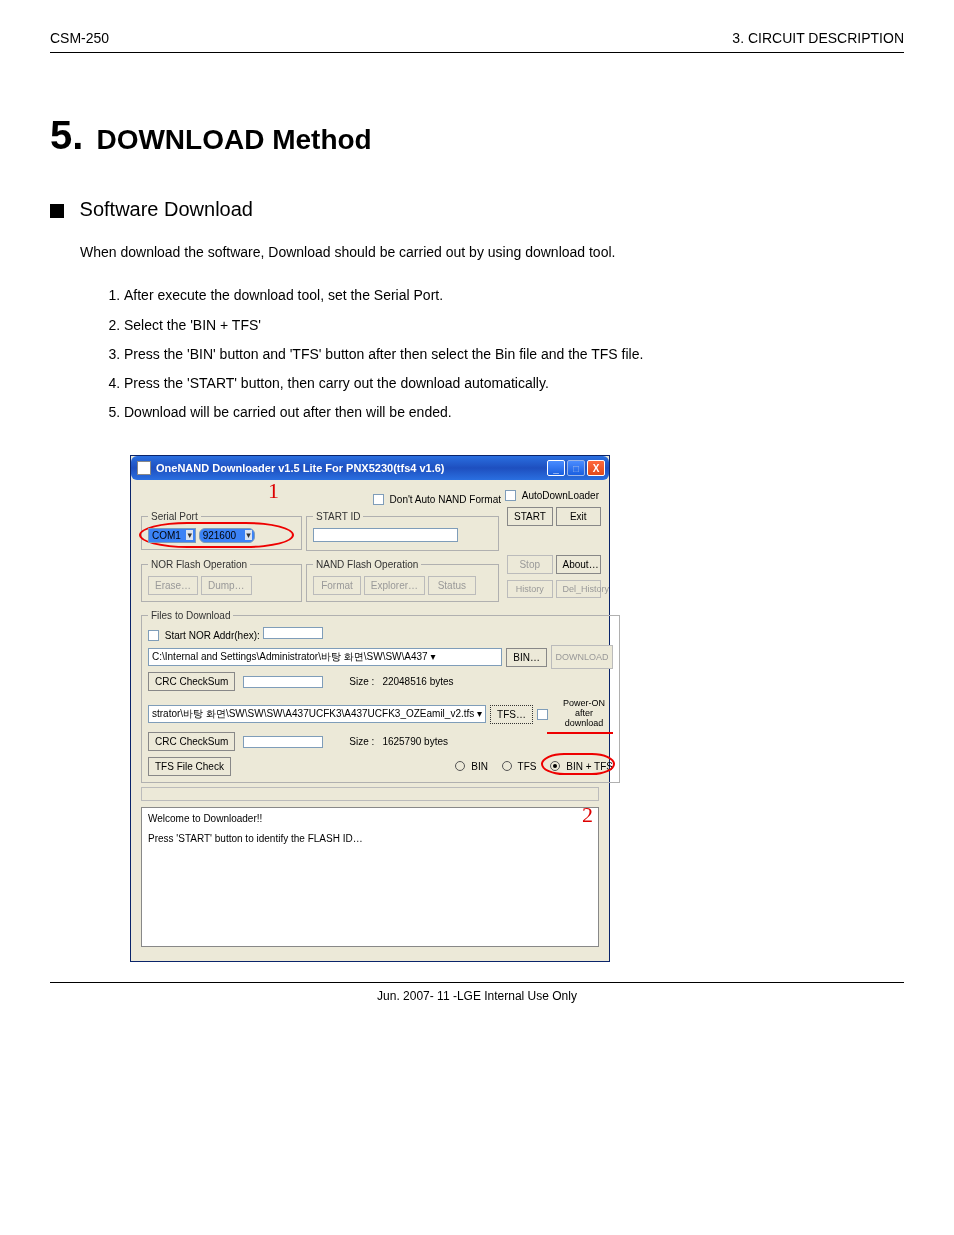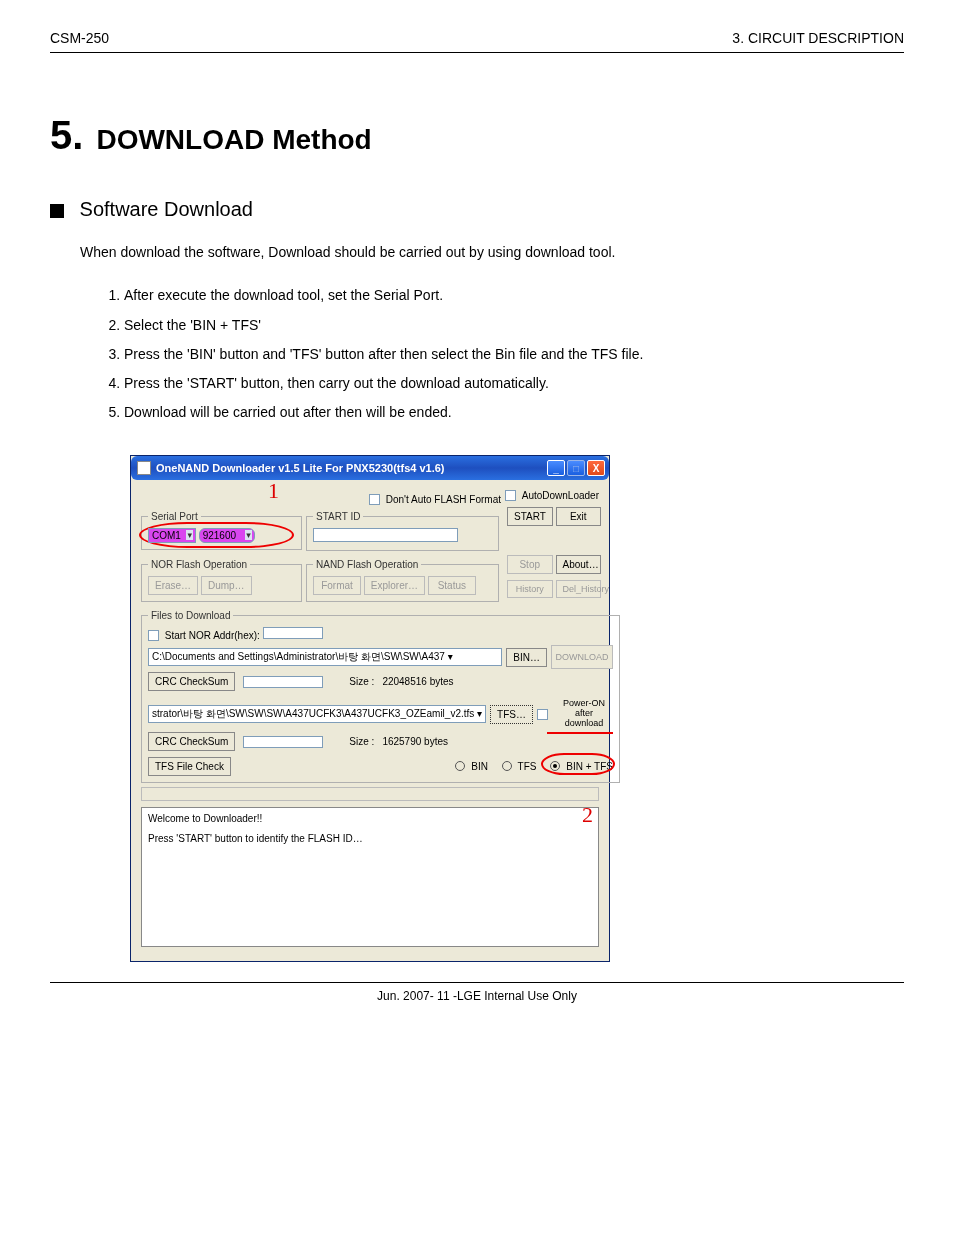--- a/index.html
+++ b/index.html
@@ -101,21 +101,21 @@
     padding: 3px 6px;
     font-size: 10px;
     text-align: center;
     min-width: 48px;
     display: inline-block;
     cursor: pointer;
   }
   .btn.disabled { color: #999; border-color: #bbb; cursor: default; }
 
   .select {
-    background: #d946ef;
+    background: #3b82f6;
     border: 1px solid #7f9db9;
     padding: 1px 14px 1px 3px;
     font-size: 10px;
     position: relative;
     display: inline-block;
     min-width: 46px;
     cursor: pointer;
   }
   .select::after {
     content: "▾";
@@ -225,21 +225,21 @@
     </div>
 
     <div class="app-body">
 
       <span class="anno-num" style="left:137px; top:-2px;">1</span>
       <div class="red-oval" style="left:8px; top:42px; width:155px; height:26px;"></div>
 
       <div style="display:flex; justify-content:flex-end; gap:16px; padding-right:100px; margin-bottom:2px; margin-top:4px;">
         <label class="small-label">
           <span class="checkbox"></span>
-          <span>Don't Auto FLASH Format</span>
+          <span>Don't Auto NAND Format</span>
         </label>
         <label class="small-label" style="position:absolute; right:10px; top:10px;">
           <span class="checkbox"></span>
           <span>AutoDownLoader</span>
         </label>
       </div>
 
       <div class="row">
         <div style="flex:0 0 165px;">
           <fieldset>
@@ -295,21 +295,21 @@
 
         <div style="margin-bottom:4px;">
           <label class="small-label">
             <span class="checkbox"></span>
             <span>Start NOR Addr(hex):</span>
           </label>
           <span class="textbox" style="width:60px; height:12px;"></span>
         </div>
 
         <div style="display:flex; align-items:center; gap:4px; margin-bottom:3px;">
-          <span class="textbox" style="flex:1; overflow:hidden; white-space:nowrap;">C:\Documents and Settings\Administrator\바탕 화면\SW\SW\A437 ▾</span>
+          <span class="textbox" style="flex:1; overflow:hidden; white-space:nowrap;">C:\Internal and Settings\Administrator\바탕 화면\SW\SW\A437 ▾</span>
           <span class="btn" style="min-width:40px;">BIN…</span>
           <span class="btn disabled" style="min-width:62px; font-size:9px; padding:6px 2px;">DOWNLOAD</span>
         </div>
         <div style="display:flex; align-items:center; gap:8px; margin-bottom:8px;">
           <span class="btn" style="min-width:74px;">CRC CheckSum</span>
           <span class="textbox" style="width:80px; height:12px;"></span>
           <span style="margin-left:18px;">Size :</span>
           <span>22048516 bytes</span>
         </div>
 

